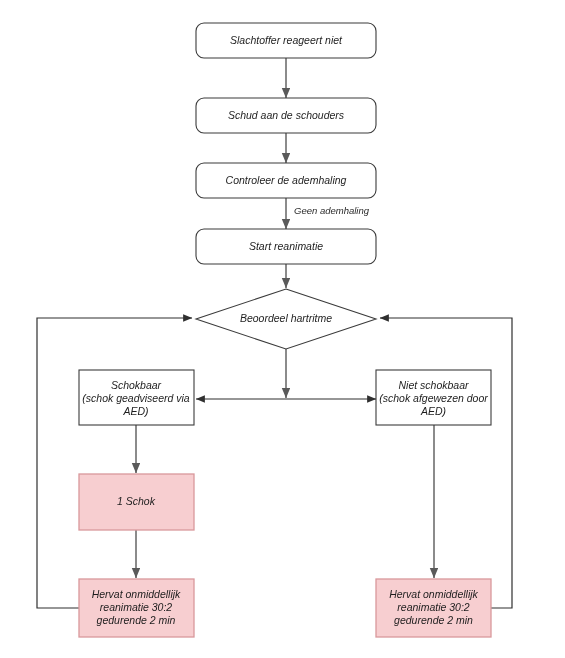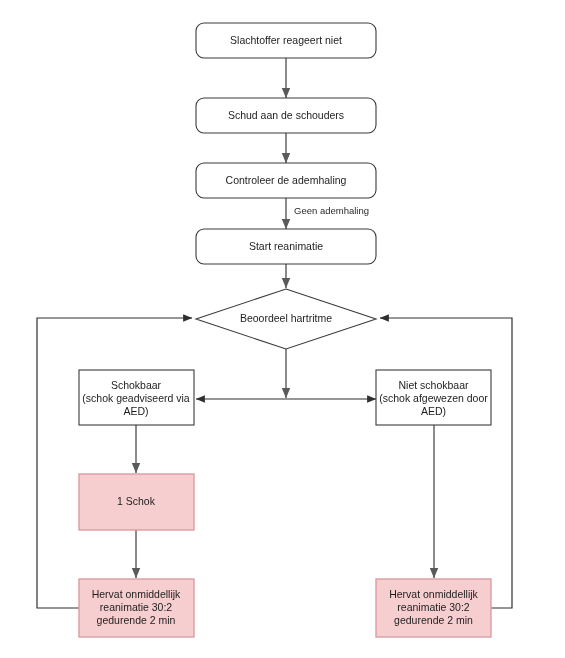--- a/index.html
+++ b/index.html
@@ -1,18 +1,18 @@
 <!DOCTYPE html>
 <html><head>
 <meta charset="utf-8">
 <style>
   html,body{margin:0;padding:0;background:#ffffff;}
   body{width:565px;height:658px;overflow:hidden;
        font-family:"Liberation Sans","DejaVu Sans",sans-serif;}
-  #flow-root{position:relative;width:565px;height:658px;background:#ffffff;}
+  #flow-root{position:relative;width:565px;height:658px;background:#ffffff;font-style:italic;}
   svg.flow{position:absolute;left:0;top:0;width:565px;height:658px;display:block;}
   .node-rect{fill:#ffffff;stroke:#3b3b3b;stroke-width:1.1;}
   .node-rect.rounded{rx:8;ry:8;}
   .node-rect.pink{fill:#f7ced0;stroke:#d9989b;stroke-width:1.3;}
   .node-diamond{fill:#ffffff;stroke:#3b3b3b;stroke-width:1.1;}
   .edge{stroke:#5a5a5a;stroke-width:1.4;fill:none;}
   .edge-dark{stroke:#2f2f2f;stroke-width:1.2;fill:none;}
   text{fill:#1d1d1d;font-size:10.5px;font-family:"Liberation Sans","DejaVu Sans",sans-serif;}
   text.node-label{text-anchor:middle;dominant-baseline:middle;}
   text.edge-label{text-anchor:start;font-size:9.5px;fill:#2a2a2a;}

